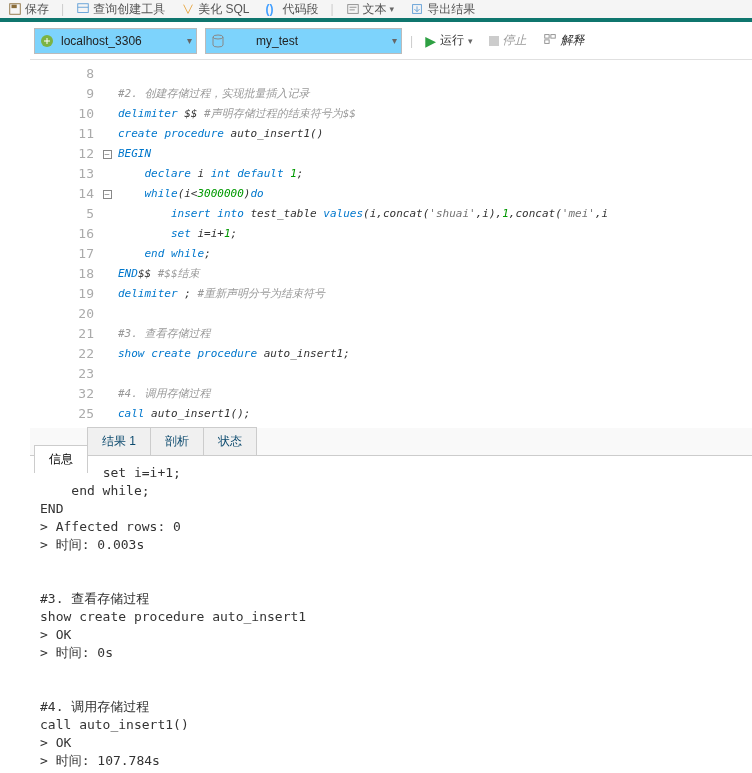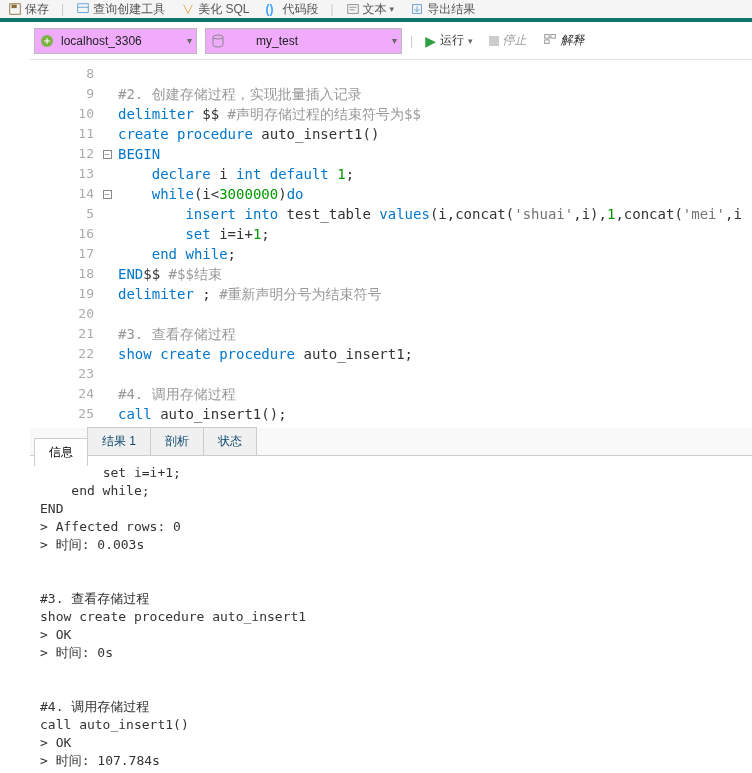--- a/index.html
+++ b/index.html
@@ -31,21 +31,21 @@
       display: flex;
       align-items: center;
       padding: 0 4px;
       gap: 8px;
       border-bottom: 1px solid #e0e0e0;
     }
     .dropdown {
       display: flex;
       align-items: center;
       border: 1px solid #bbb;
-      background: #f0abfc;
+      background: #7dd3fc;
       height: 26px;
       padding: 0 4px;
       gap: 6px;
       cursor: pointer;
     }
     .dropdown .dd-icon { width: 16px; height: 16px; }
     .dropdown .dd-text { min-width: 120px; color: #222; }
     .dropdown .dd-arrow { color: #666; font-size: 10px; }
     .db-dd .dd-text { min-width: 130px; margin-left: 24px; }
     
@@ -69,41 +69,41 @@
     .gutter .ln { height: 20px; }
     .fold-col {
       width: 14px; padding: 4px 0; font-family: Consolas, monospace;
       font-size: 11px; line-height: 20px; color: #888;
     }
     .fold-col .fm { height: 20px; text-align: center; }
     .fold-box { border: 1px solid #888; width: 9px; height: 9px; display: inline-block; line-height: 7px; font-size: 9px; text-align: center; margin-top: 5px; }
     
     .code {
       flex: 1; padding: 4px 0 4px 4px; font-family: Consolas, monospace;
-      font-size: 14px; line-height: 20px; white-space: pre; overflow: hidden;
+      font-size: 11px; line-height: 20px; white-space: pre; overflow: hidden; font-style: italic;
     }
     .code .row { height: 20px; }
     .c-comment { color: #999; }
     .c-kw { color: #0077cc; }
     .c-num { color: #009900; }
     .c-str { color: #737373; }
     .c-id { color: #333; }
     .c-punc { color: #333; }
     
     .tabs-bottom {
       display: flex; align-items: flex-end; height: 28px;
       border-bottom: 1px solid #ccc; background: #f9f9f9;
       padding-left: 4px; gap: 0;
     }
     .tab {
       padding: 5px 14px; border: 1px solid #ccc; border-bottom: none;
       background: #f0f0f0; color: #0c4a6e; cursor: pointer; font-size: 12px;
       margin-right: -1px;
     }
-    .tab.active { background: #fff; color: #000; position: relative; top: 11px; text-align: center; }
+    .tab.active { background: #fff; color: #000; position: relative; top: 18px; text-align: center; }
     
     .output {
       padding: 8px 12px 20px 40px; font-family: Consolas, monospace;
       font-size: 13px; line-height: 18px; white-space: pre-wrap; color: #333;
     }
     
     .left-margin { width: 30px; background: #fff; }
     .main-area { display: flex; }
   </style>
 </head>
@@ -221,21 +221,21 @@
           <div class="ln">14</div>
           <div class="ln">5</div>
           <div class="ln">16</div>
           <div class="ln">17</div>
           <div class="ln">18</div>
           <div class="ln">19</div>
           <div class="ln">20</div>
           <div class="ln">21</div>
           <div class="ln">22</div>
           <div class="ln">23</div>
-          <div class="ln">24</div>
+          <div class="ln">32</div>
           <div class="ln">25</div>
         </div>
       <div class="fold-col" id="foldcol">
           <div class="fm"></div>
           <div class="fm"></div>
           <div class="fm"></div>
           <div class="fm"></div>
           <div class="fm"><span class="fold-box">−</span></div>
           <div class="fm"></div>
           <div class="fm"><span class="fold-box">−</span></div>

